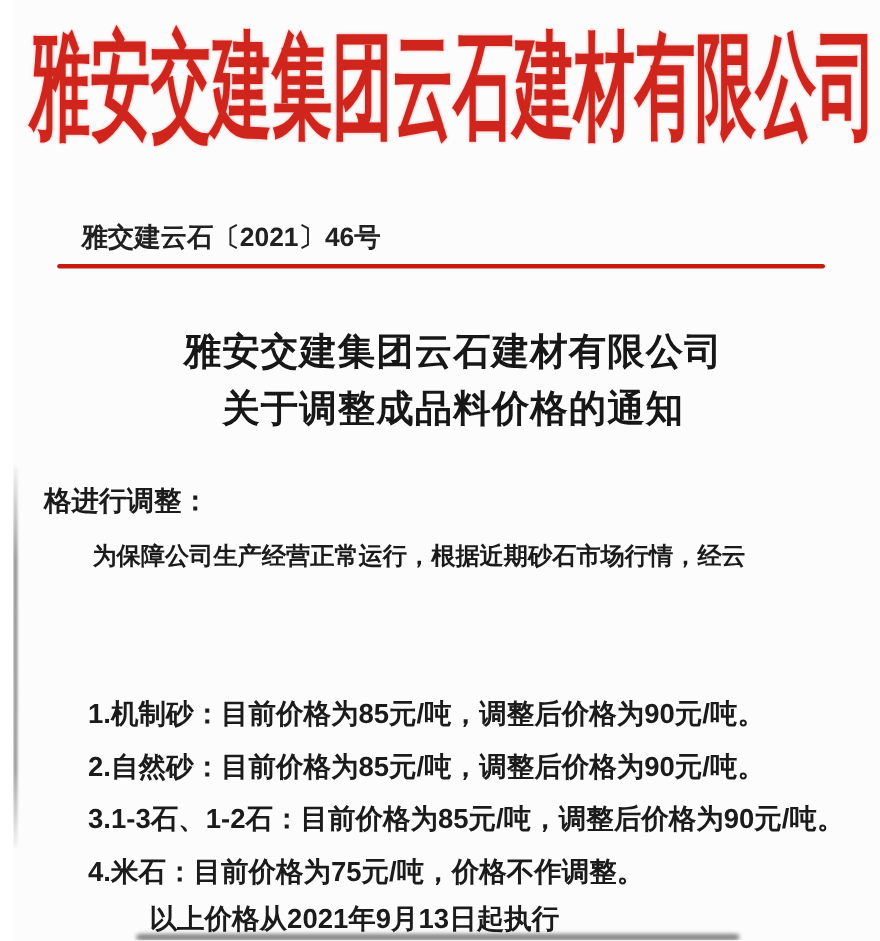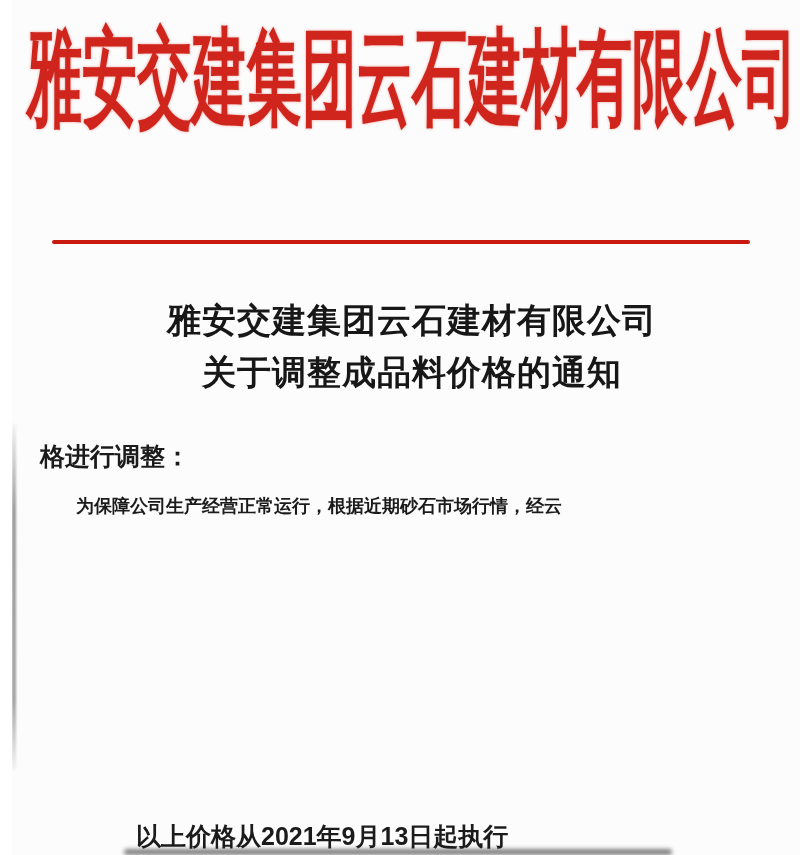--- a/index.html
+++ b/index.html
@@ -74,21 +74,21 @@
   .salutation{
     position:absolute;
     top:444px;left:28px;
     font-size:25px;
     font-weight:600;
     line-height:1;
   }
   .paragraph{
     position:absolute;
     top:482px;left:28px;right:26px;
-    font-size:18px;
+    font-size:22px;
     font-weight:600;
   }
   .para-line{
     line-height:48px;
     white-space:nowrap;
   }
   .para-line.indent{
     text-indent:2em;
   }
   .items{
@@ -135,35 +135,42 @@
 </head>
 <body>
 
 <div class="page">
 
   <div class="banner">
     <span class="banner-text">雅安交建集团云石建材有限公司</span>
   </div>
 
   <div class="meta-row">
+    <span>雅交建云石〔2021〕46号</span>
   </div>
 
   <div class="red-rule"></div>
 
   <div class="doc-title">
     <div>雅安交建集团云石建材有限公司</div>
     <div>关于调整成品料价格的通知</div>
   </div>
 
   <div class="salutation">格进行调整：</div>
 
   <div class="paragraph">
     <div class="para-line indent">为保障公司生产经营正常运行，根据近期砂石市场行情，经云</div>
   </div>
 
+  <div class="items">
+    <div class="item">1.机制砂：目前价格为85元/吨，调整后价格为90元/吨。</div>
+    <div class="item">2.自然砂：目前价格为85元/吨，调整后价格为90元/吨。</div>
+    <div class="item">3.1-3石、1-2石：目前价格为85元/吨，调整后价格为90元/吨。</div>
+    <div class="item">4.米石：目前价格为75元/吨，价格不作调整。</div>
+  </div>
 
   <div class="effective">以上价格从2021年9月13日起执行</div>
 
   <div class="artifact-left"></div>
   <div class="artifact-right"></div>
   <div class="artifact-bottom"></div>
 
 </div>
 
 </body></html>

